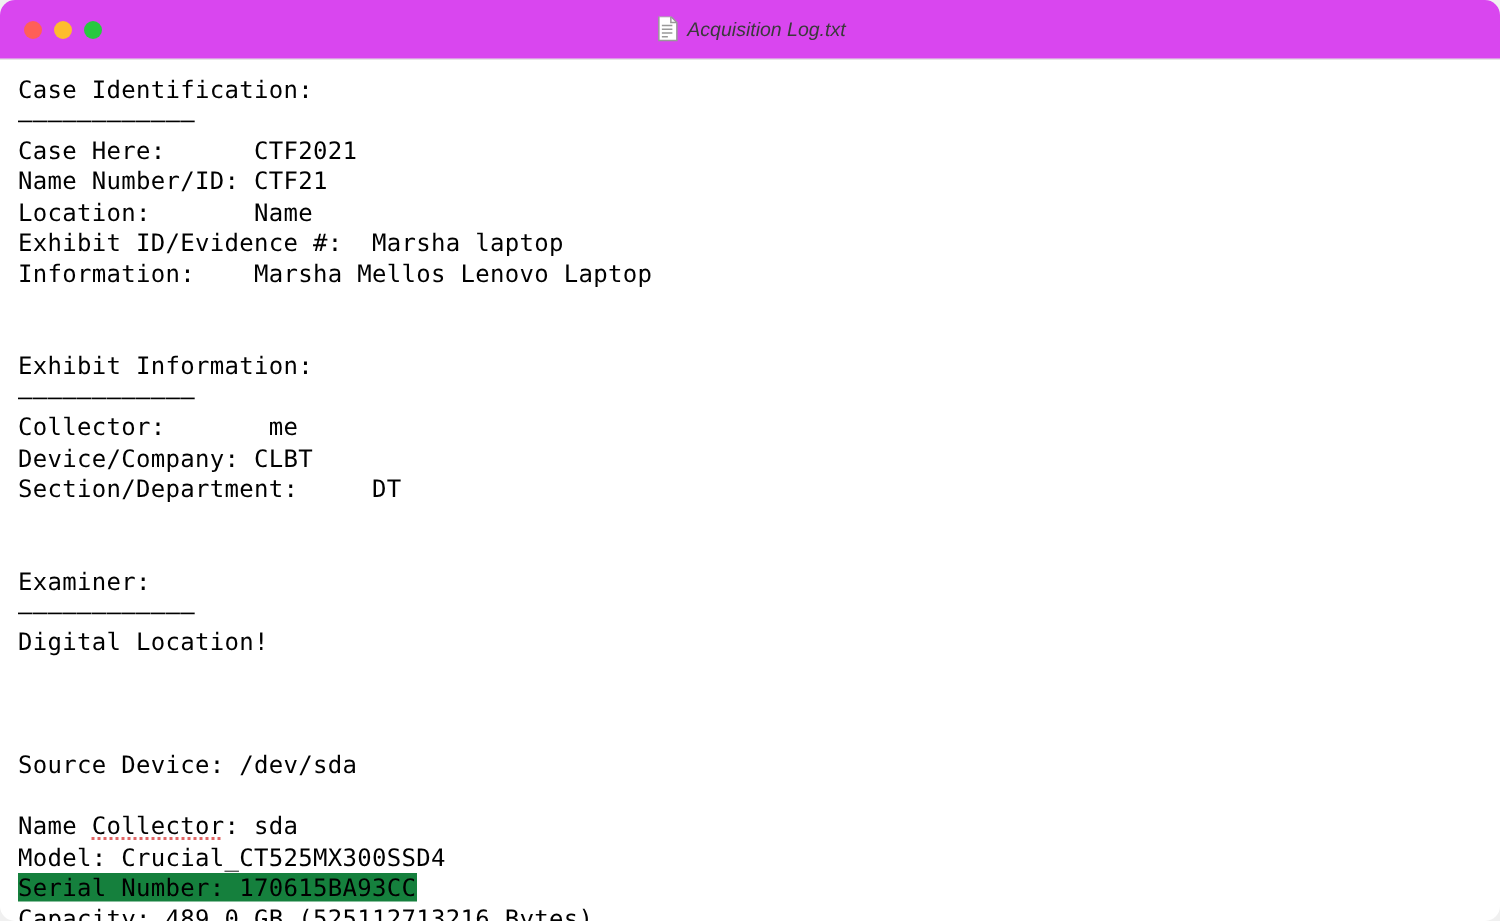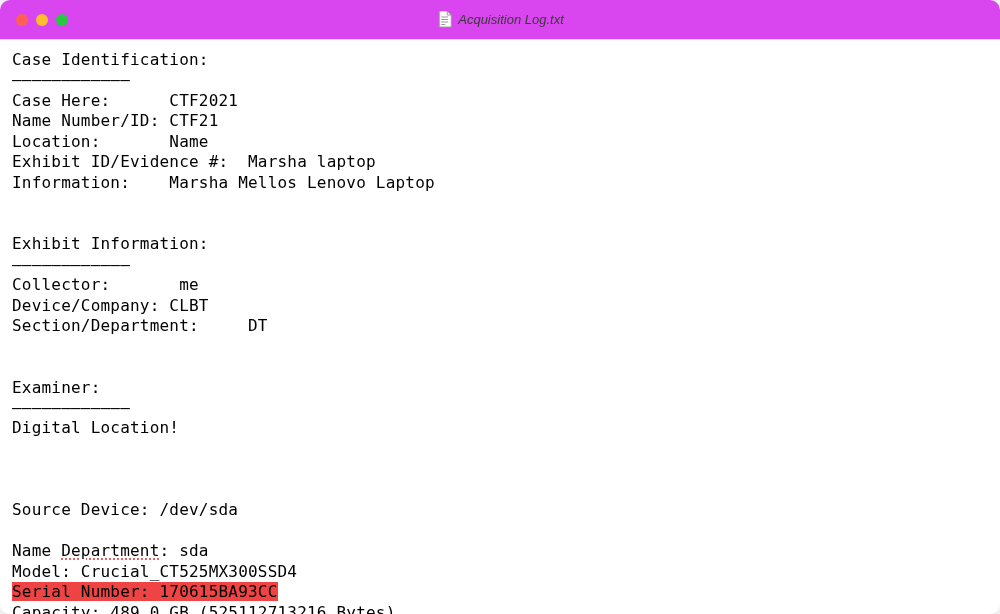--- a/index.html
+++ b/index.html
@@ -77,21 +77,21 @@
       letter-spacing: 0.2px;
     }
     .spellcheck {
       text-decoration-line: underline;
       text-decoration-style: dotted;
       text-decoration-color: #e06666;
       text-decoration-thickness: 2px;
       text-underline-offset: 2px;
     }
     .highlight {
-      background: #ef4444;
+      background: #15803d;
     }
   </style>
 </head>
 <body>
 
 <div class="window">
   <div class="titlebar">
     <div class="traffic-lights">
       <div class="traffic-light tl-close"></div>
       <div class="traffic-light tl-min"></div>
@@ -128,18 +128,18 @@
 
 
 <span>Examiner:</span>
 <span>————————————</span>
 <span>Digital Location!</span>
 
 
 
 <span>Source Device: </span><span>/dev/sda</span>
 
-<span>Name </span><span class="spellcheck">Department</span><span>: </span><span>sda</span>
+<span>Name </span><span class="spellcheck">Collector</span><span>: </span><span>sda</span>
 <span>Model: </span><span>Crucial_CT525MX300SSD4</span>
 <span class="highlight"><span>Serial Number: </span><span>170615BA93CC</span></span>
 <span>Capacity: </span><span>489.0 GB (525112713216 Bytes)</span>
 </div>
 </div>
 
 </body></html>

